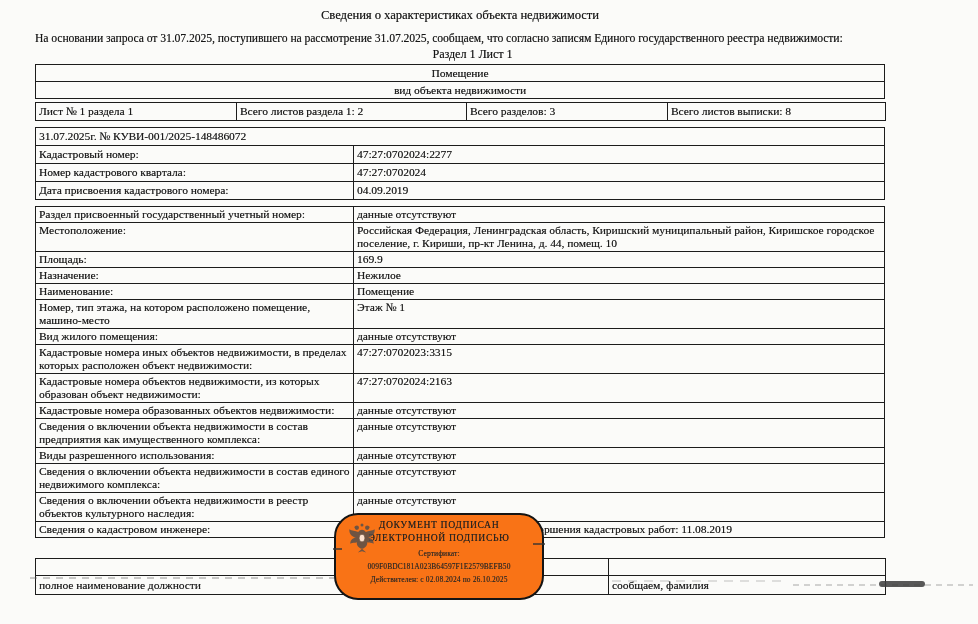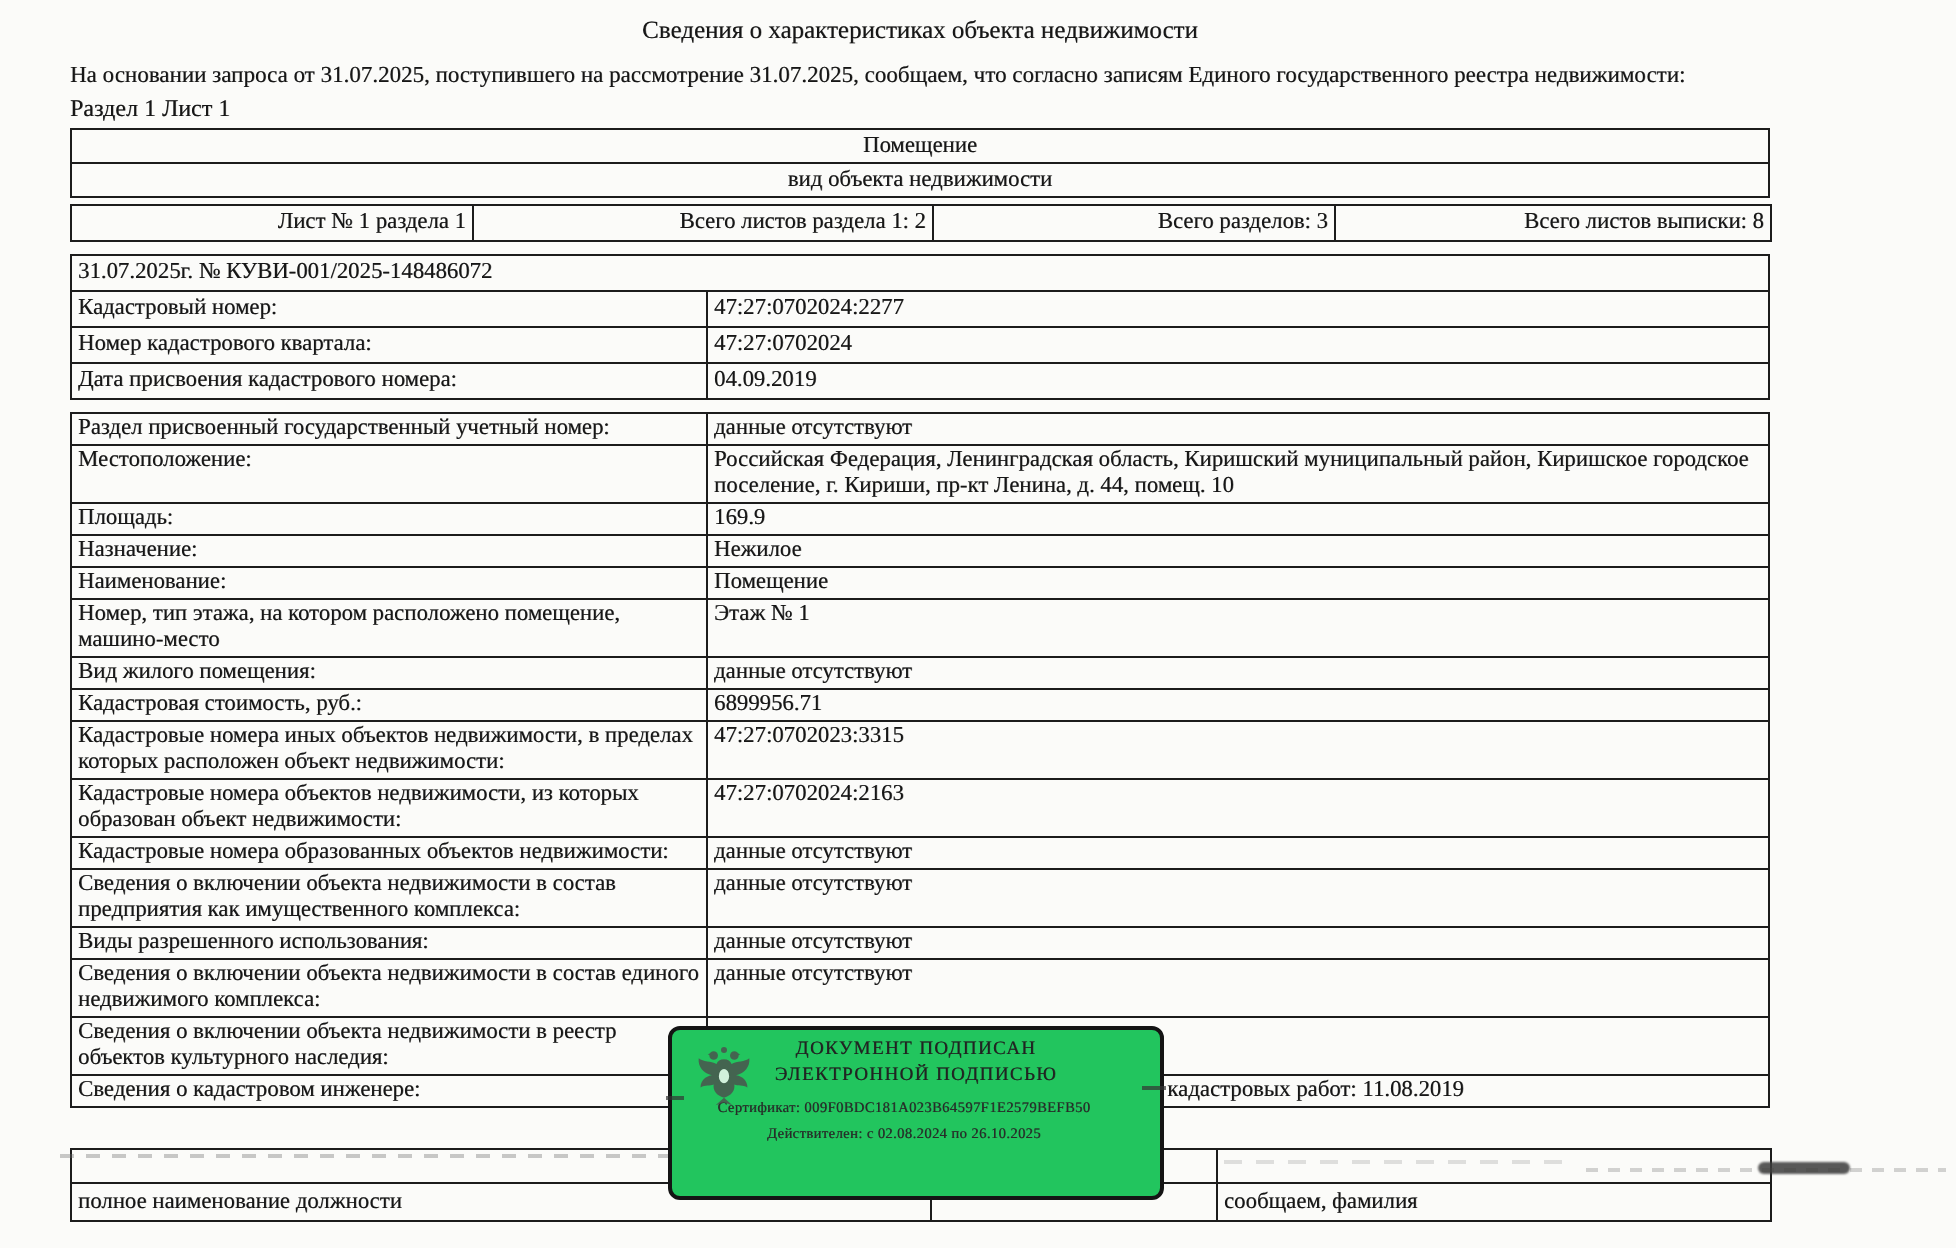--- a/index.html
+++ b/index.html
@@ -9,55 +9,55 @@
     font-family: "Liberation Serif", serif;
     color: #161616;
     position: relative;
     overflow: hidden;
     text-shadow: 0.25px 0 0 rgba(20,20,20,0.55);
   }
   .content { position: absolute; left: 35px; top: 0; width: 850px; border-radius: 21px; }
 
   .title  { margin-top: 8px; text-align: center; font-size: 12.5px; line-height: 15px; }
   .intro  { margin-top: 8px; font-size: 11.5px; line-height: 14px; white-space: nowrap; }
-  .razdel { margin-top: 2px; text-align: left; font-size: 12px; line-height: 14px; padding-right: 0; margin-right: -25px; }
+  .razdel { margin-top: 2px; text-align: center; font-size: 12px; line-height: 14px; padding-right: 0; margin-right: -25px; }
 
   table { border-collapse: collapse; width: 100%; table-layout: fixed; }
   td {
     border: 1.6px solid #1c1c1c;
     font-size: 11.4px;
     line-height: 13px;
     padding: 1px 3px;
     vertical-align: top;
     overflow: hidden;
   }
 
   .tableA { margin-top: 3px; }
   .tableA td { text-align: center; line-height: 14px; }
 
   .tableSheets { margin-top: 3px; }
-  .tableSheets td { text-align: right; line-height: 15px; }
+  .tableSheets td { text-align: left; line-height: 15px; }
 
   .tableB { margin-top: 6px; }
   .tableB td { line-height: 15px; }
 
   .tableC { margin-top: 6px; }
 
   .sig { margin-top: 20px; }
   .sig .r1 td { height: 17px; }
   .sig .r2 td { height: 19px; text-align: left; line-height: 16px; }
 
   
   .stamp {
     position: absolute;
     left: 334px; top: 513px;
-    width: 248px; height: 87px;
-    background: #22c55e;
+    width: 210px; height: 87px;
+    background: #f97316;
     border: 2.2px solid #141414;
-    border-radius: 6px;
+    border-radius: 24px;
     padding: 4px 10px 0 10px;
     z-index: 5;
   }
   .stamp-emblem { position: absolute; left: 11px; top: 7px; opacity: 0.8; }
   .stamp-title {
     text-align: center;
     font-size: 9.5px;
     line-height: 13px;
     letter-spacing: 0.7px;
     color: #222;
@@ -179,24 +179,20 @@
             <td>Наименование:</td>
             <td>Помещение</td>
           </tr>
           <tr>
             <td>Номер, тип этажа, на котором расположено помещение, машино-место</td>
             <td>Этаж № 1</td>
           </tr>
           <tr>
             <td>Вид жилого помещения:</td>
             <td>данные отсутствуют</td>
-          </tr>
-          <tr>
-            <td>Кадастровая стоимость, руб.:</td>
-            <td>6899956.71</td>
           </tr>
           <tr>
             <td>Кадастровые номера иных объектов недвижимости, в пределах которых расположен объект недвижимости:</td>
             <td>47:27:0702023:3315</td>
           </tr>
           <tr>
             <td>Кадастровые номера объектов недвижимости, из которых образован объект недвижимости:</td>
             <td>47:27:0702024:2163</td>
           </tr>
           <tr>

